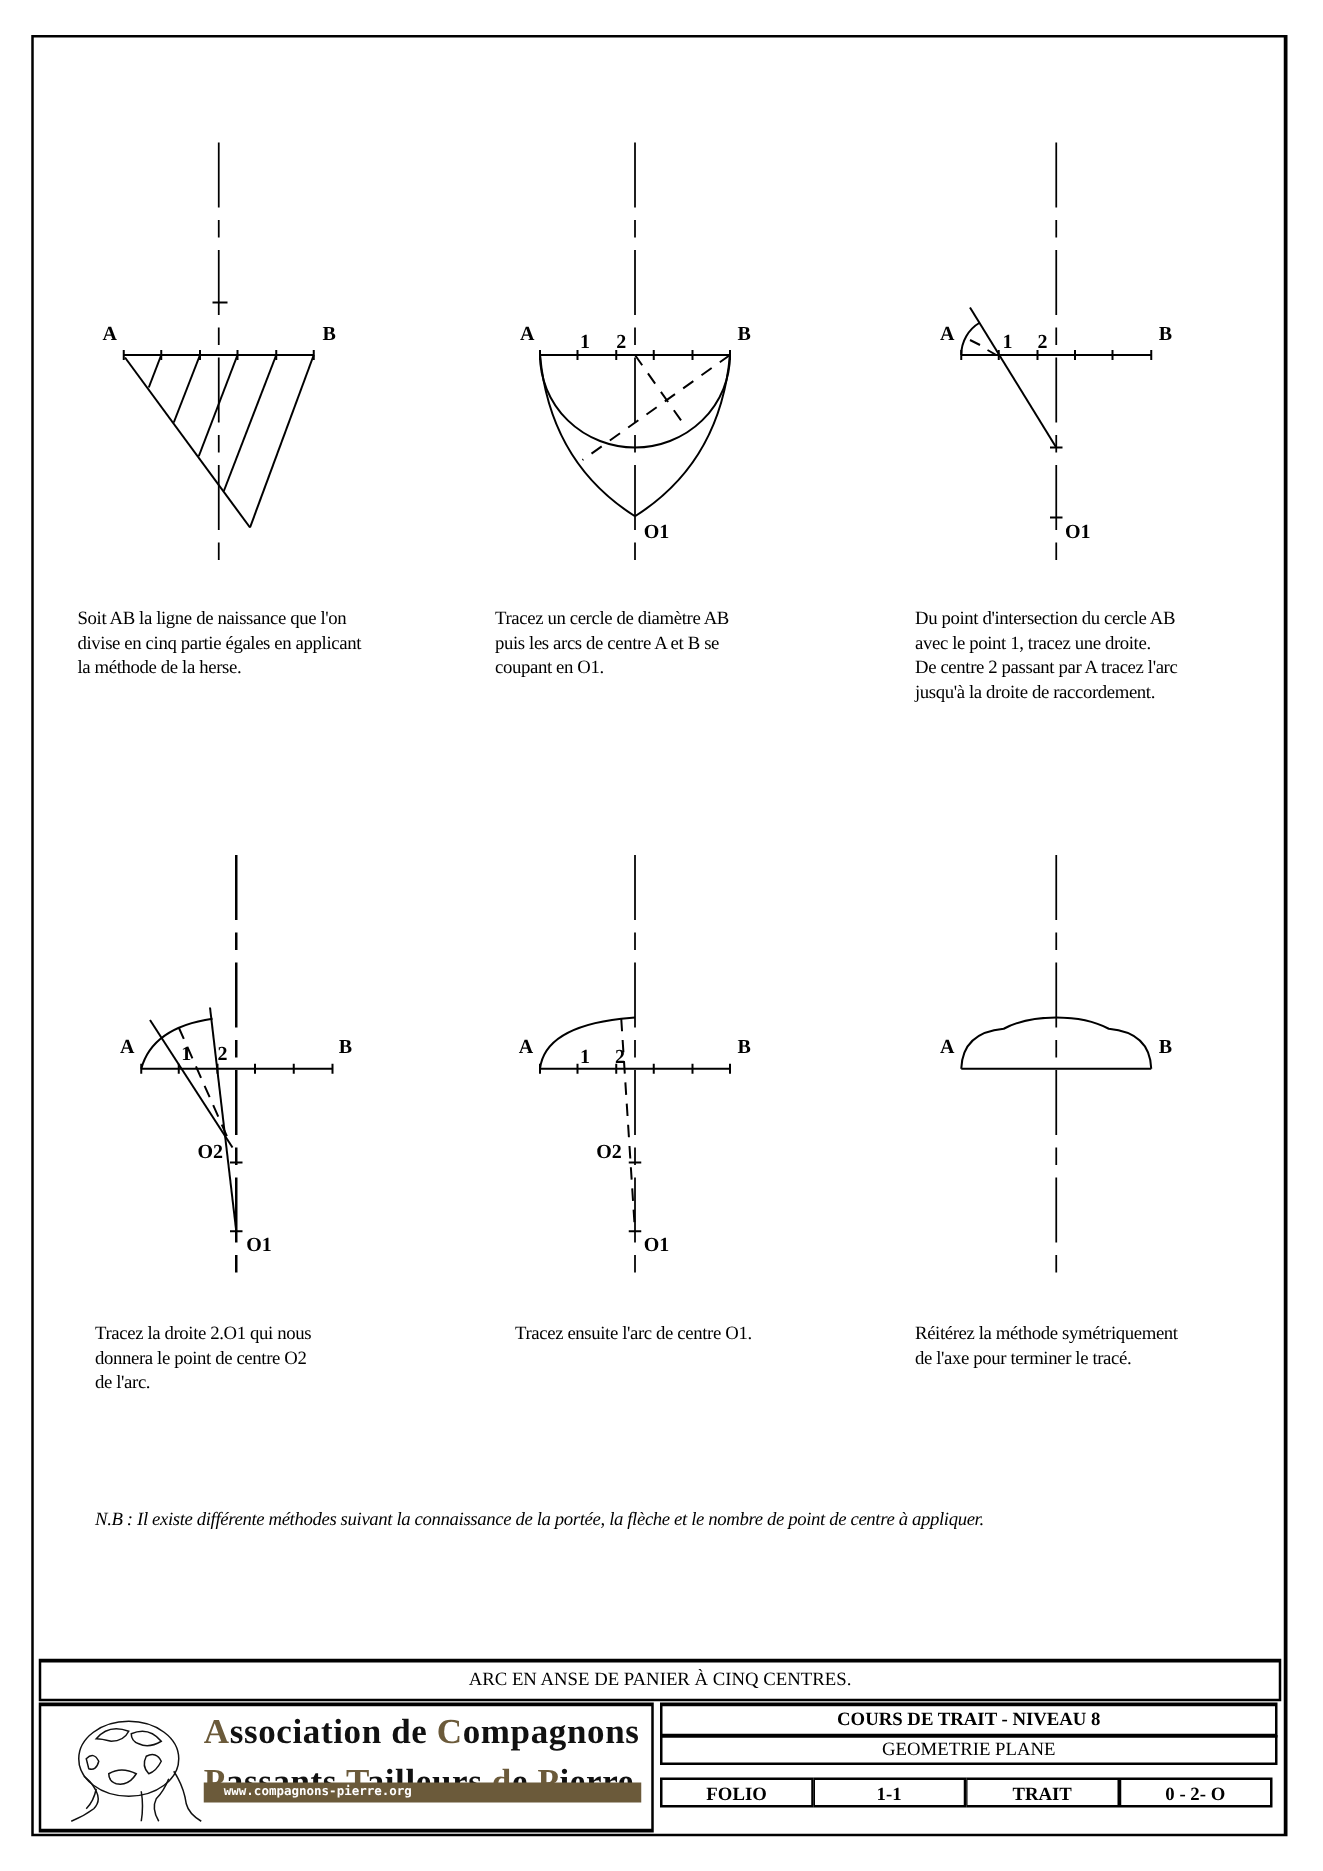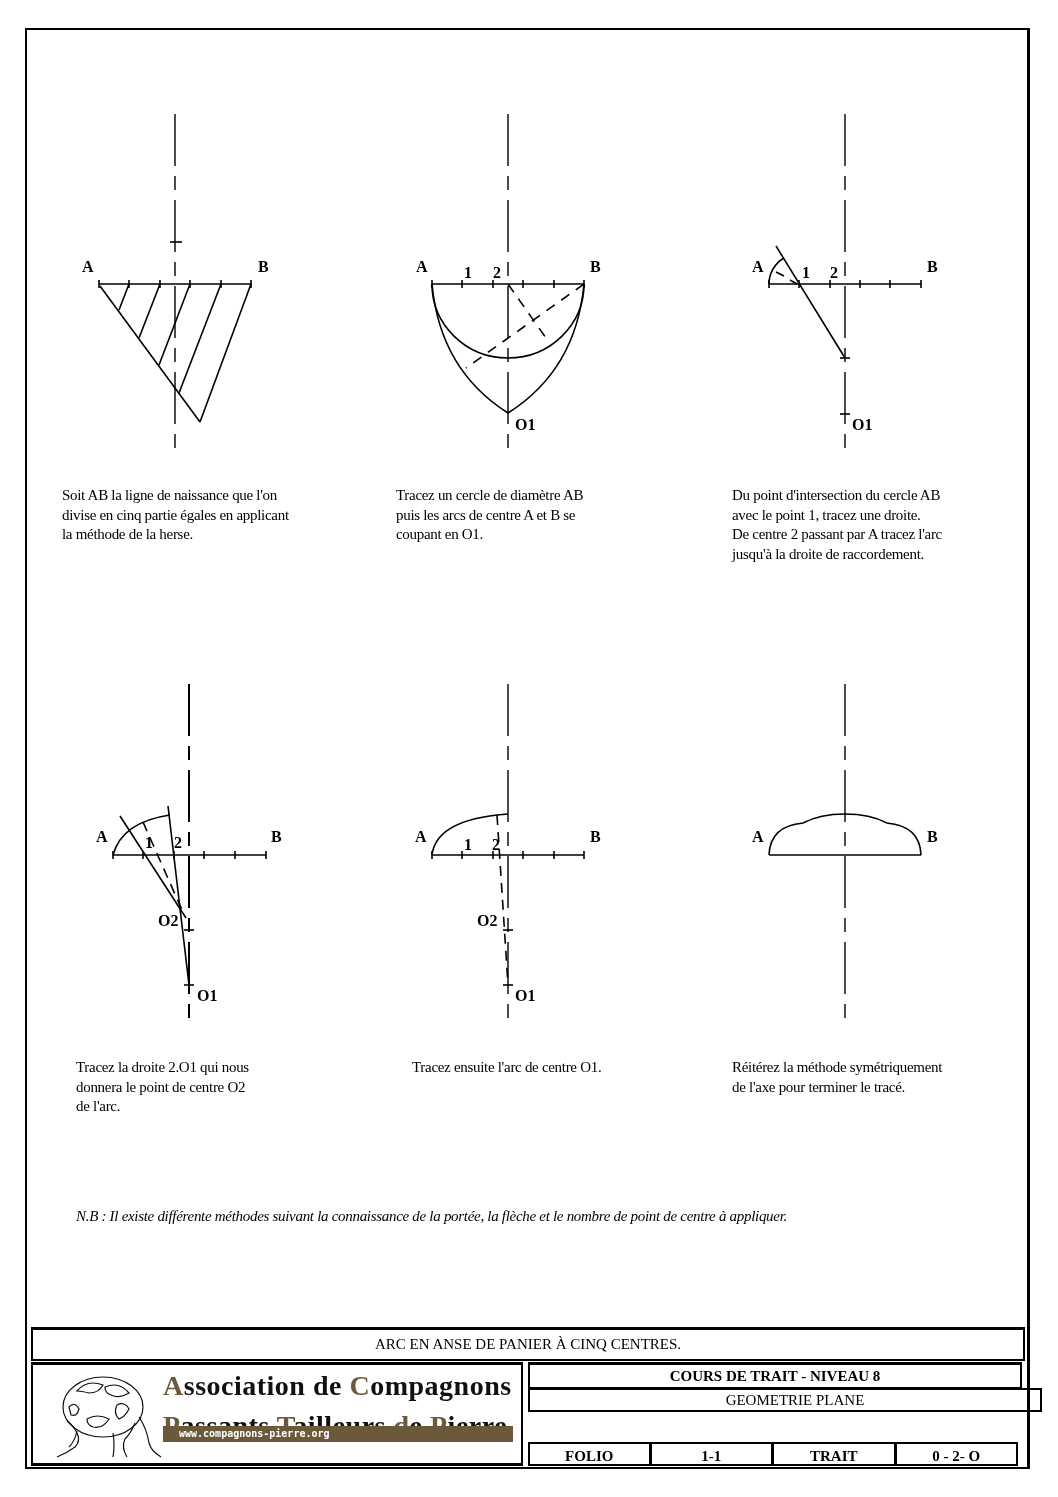--- a/index.html
+++ b/index.html
@@ -22,24 +22,24 @@
            line-height:25px; letter-spacing:0.5px; color:#111; white-space:nowrap; }
   .assoc .cap { color:#6b5a3a; }
   .url-bar { position:absolute; left:130px; top:61px; width:350px; height:16px; background:#6b5a3a; }
   .url-bar span { position:absolute; left:16px; top:0; font-family:"DejaVu Sans Mono", "Liberation Mono", monospace;
                   font-weight:bold; font-size:10px; line-height:16px; color:#fff; }
 
   .info { position:absolute; left:528px; top:1362px; width:493px; height:103px; }
   .info .row { position:absolute; left:0; width:490px; border:2px solid #000; text-align:center;
                font-size:15px; }
   .info .r1 { top:0; height:22px; line-height:22px; font-weight:bold; border-top-width:3px; border-bottom-width:3px; }
-  .info .r2 { top:26px; height:20px; line-height:20px;padding-left:20px; }
+  .info .r2 { top:26px; height:20px; line-height:20px; }
   .info .r3, .info .r4 { display:flex; height:21px; line-height:21px; border:none; }
   .info .r3 { top:50px; }
-  .info .r4 { top:80px; height:24px; line-height:24px; font-weight:bold; }
+  .info .r4 { top:60px; height:24px; line-height:24px; font-weight:bold; }
   .cell { border:2px solid #000; box-sizing:border-box; text-align:center; }
   .r3 .cell { width:50%; }
   .r4 .cell { width:25%; }
   .r4 .cell + .cell { border-left-width:1px; }
   .r3 .cell + .cell { border-left-width:2px; }
 </style>
 </head>
 <body>
 
 <div class="sheet"></div>

